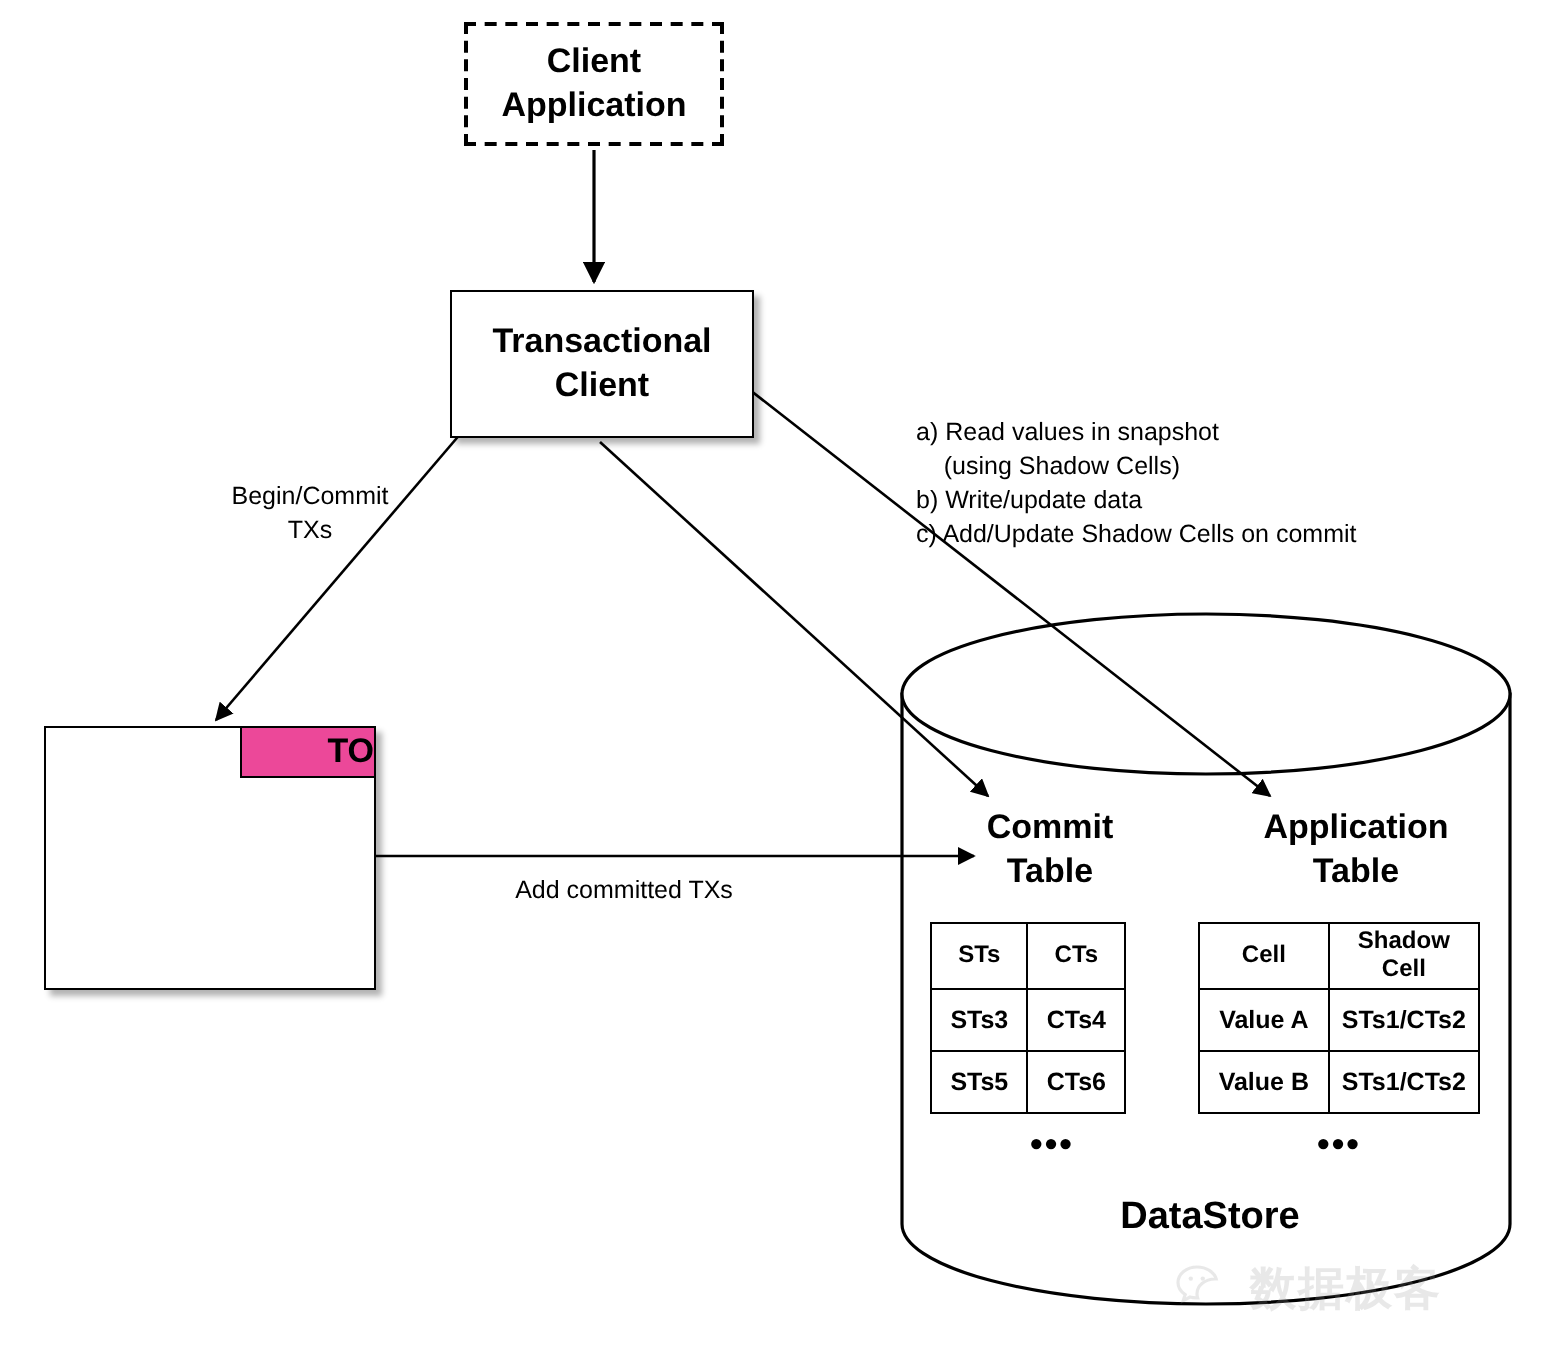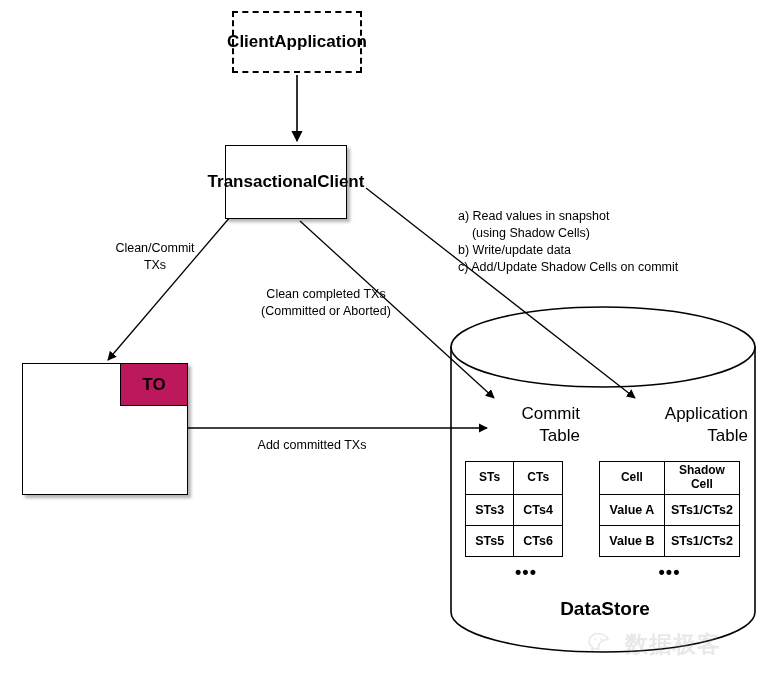--- a/index.html
+++ b/index.html
@@ -22,21 +22,21 @@
     position: absolute;
     left: 0;
     top: 0;
     width: 774px;
     height: 680px;
   }
   .node {
     position: absolute;
     box-sizing: border-box;
     display: flex;
-    flex-direction: row;
+    flex-direction: column;
     align-items: center;
     justify-content: center;
     text-align: center;
     color: #000000;
   }
 
   
   #client-app {
     left: 232px;
     top: 11px;
@@ -46,21 +46,21 @@
     background: #ffffff;
     font-size: 17px;
     font-weight: bold;
     line-height: 1.28;
   }
 
   
   #txn-client {
     left: 225px;
     top: 145px;
-    width: 122px;
+    width: 152px;
     height: 74px;
     border: 1.6px solid #000000;
     background: #ffffff;
     box-shadow: 3px 3px 3px rgba(0,0,0,0.30);
     font-size: 17px;
     font-weight: bold;
     line-height: 1.28;
   }
 
   
@@ -81,27 +81,27 @@
     width: 166px;
     text-align: center;
     font-size: 17px;
     font-weight: bold;
   }
   #to-box {
     position: absolute;
     left: 97px;
     top: -1px;
     width: 68px;
-    height: 43px;
+    height: 26px;
     box-sizing: border-box;
     border: 1.6px solid #000000;
-    background: #be185d;
+    background: #ec4899;
     display: flex;
     align-items: center;
-    justify-content: center;
+    justify-content: flex-end;
     font-size: 17px;
     font-weight: bold;
   }
 
   
   .annot {
     position: absolute;
     color: #000000;
     font-size: 12.5px;
     line-height: 1.35;
@@ -128,23 +128,23 @@
     left: 232px;
     top: 437px;
     width: 160px;
     text-align: center;
   }
 
   
   #commit-title, #app-title {
     position: absolute;
     font-size: 17px;
-    font-weight: normal;
+    font-weight: bold;
     line-height: 1.28;
-    text-align: right;
+    text-align: center;
     color: #000000;
   }
   #commit-title { left: 470px; top: 403px; width: 110px; }
   #app-title    { left: 608px; top: 403px; width: 140px; }
 
   .grid {
     position: absolute;
     border-collapse: collapse;
     background: #ffffff;
   }
@@ -250,25 +250,23 @@
     <span>Transactional</span>
     <span>Client</span>
   </div>
 
   <div class="node" id="tso-box">
     <div id="to-box">
       <span>TO</span>
     </div>
   </div>
 
-  <div class="annot" id="annot-begin">Clean/Commit
+  <div class="annot" id="annot-begin">Begin/Commit
 TXs</div>
 
-  <div class="annot" id="annot-clean">Clean completed TXs
-(Committed or Aborted)</div>
 
   <div class="annot" id="annot-addtx">Add committed TXs</div>
 
   <div class="annot" id="annot-rw">a) Read values in snapshot
     (using Shadow Cells)
 b) Write/update data
 c) Add/Update Shadow Cells on commit</div>
 
   <div id="commit-title">
     <div>Commit</div>

